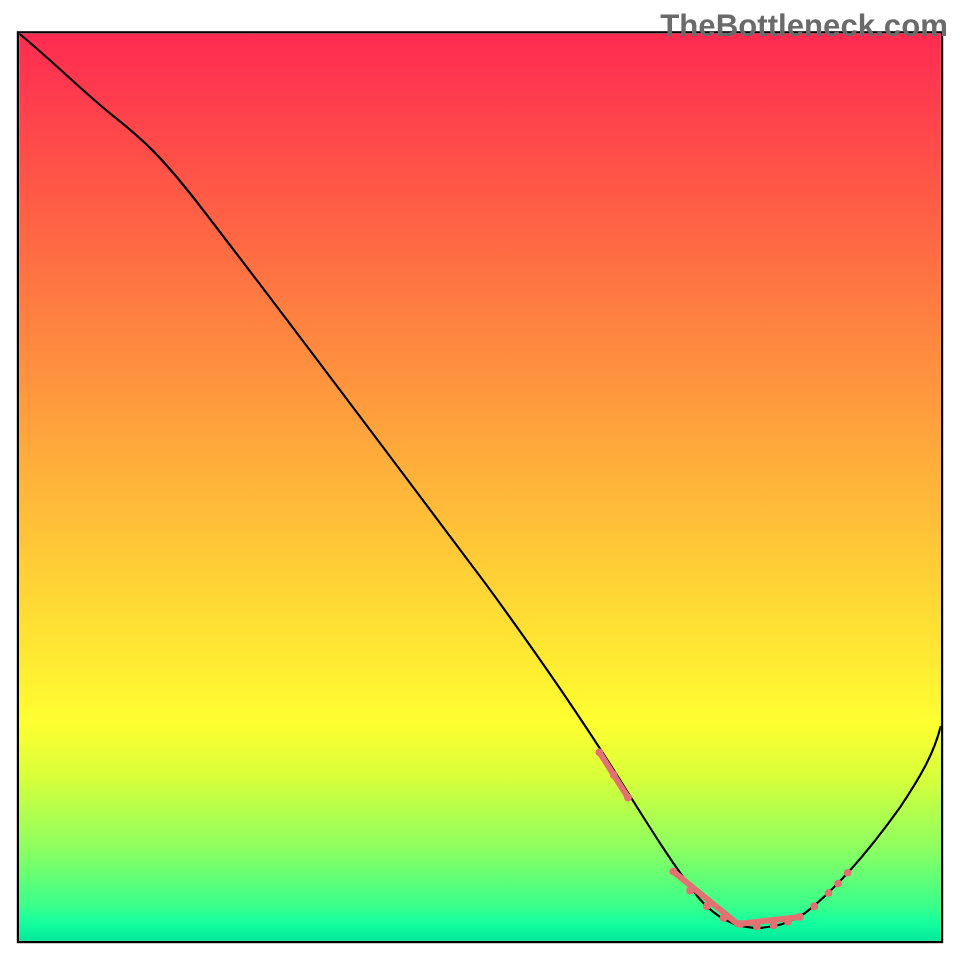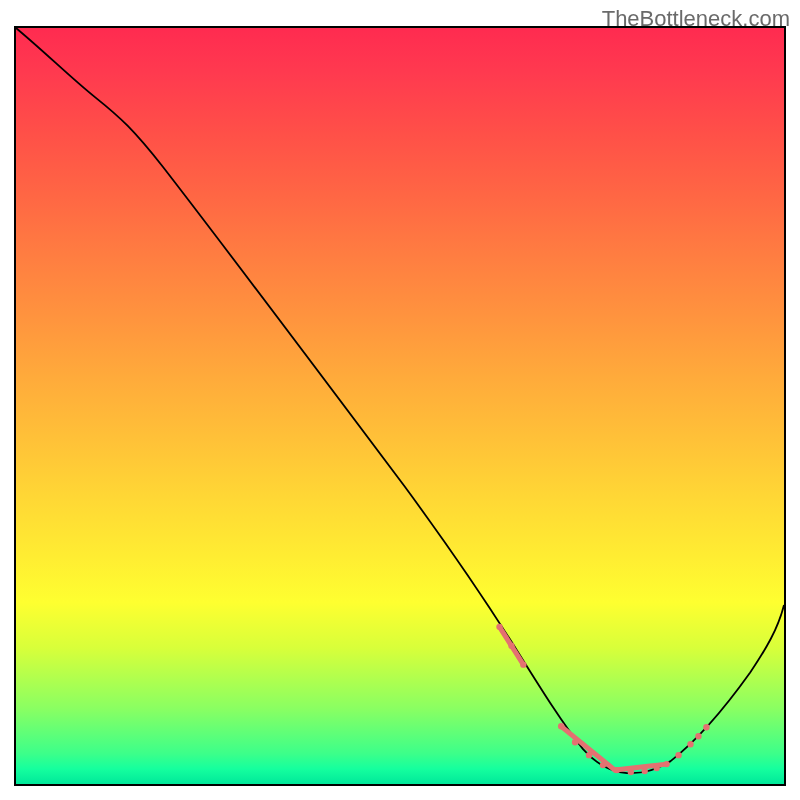--- a/index.html
+++ b/index.html
@@ -1,17 +1,17 @@
 <!DOCTYPE html>
 <html><head>
 <meta charset="utf-8">
 <style>
 *{margin:0;padding:0;box-sizing:border-box}
 body{width:800px;height:800px;background:#fff;position:relative;font-family:Arial,sans-serif}
-.watermark{position:absolute;top:6px;right:10px;font-size:22px;color:#6a6a6a;font-weight:400;z-index:10}
+.watermark{position:absolute;top:6px;right:10px;font-size:26px;color:#6a6a6a;font-weight:700;z-index:10}
 .plot-area{position:absolute;top:26px;left:14px;width:772px;height:760px;border:2.5px solid #000}
 .gradient-bg{position:absolute;inset:0;background:linear-gradient(to bottom,
 #ff2b50 0%,
 #ff3a4f 6%,
 #ff5048 14%,
 #ff6644 22%,
 #ff7d41 30%,
 #ff933e 38%,
 #ffaa3b 46%,
 #ffc038 54%,

